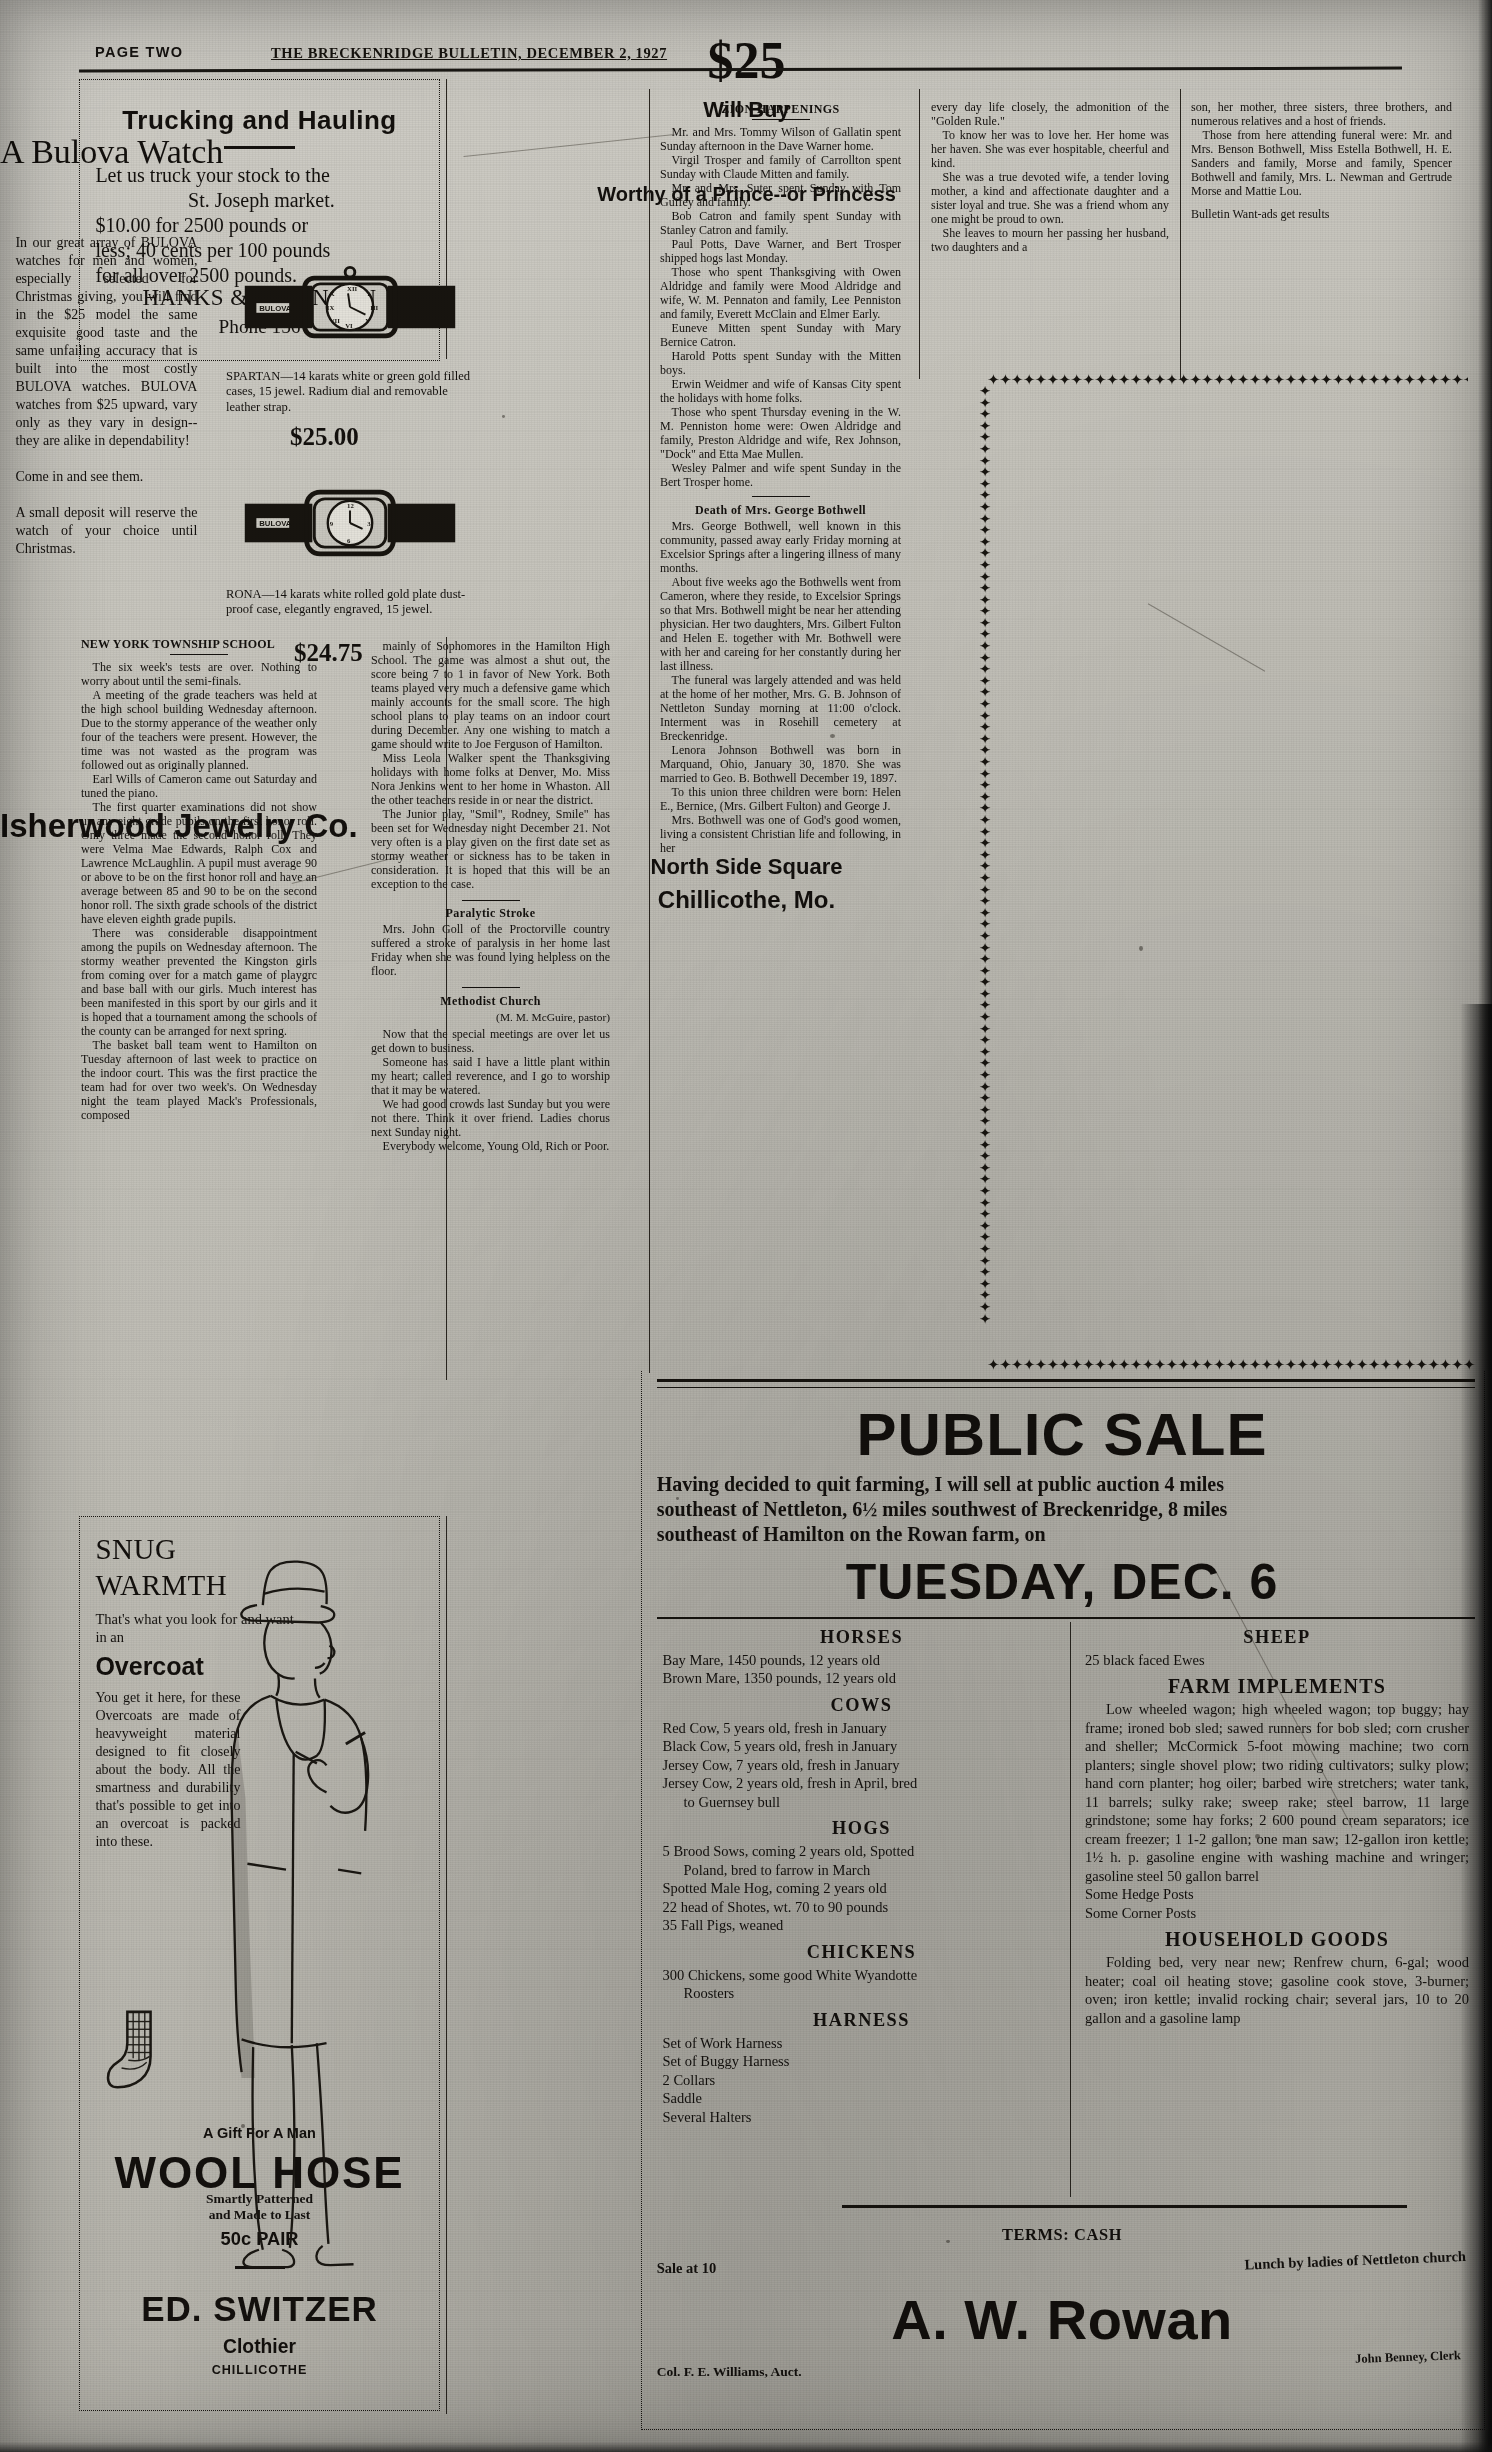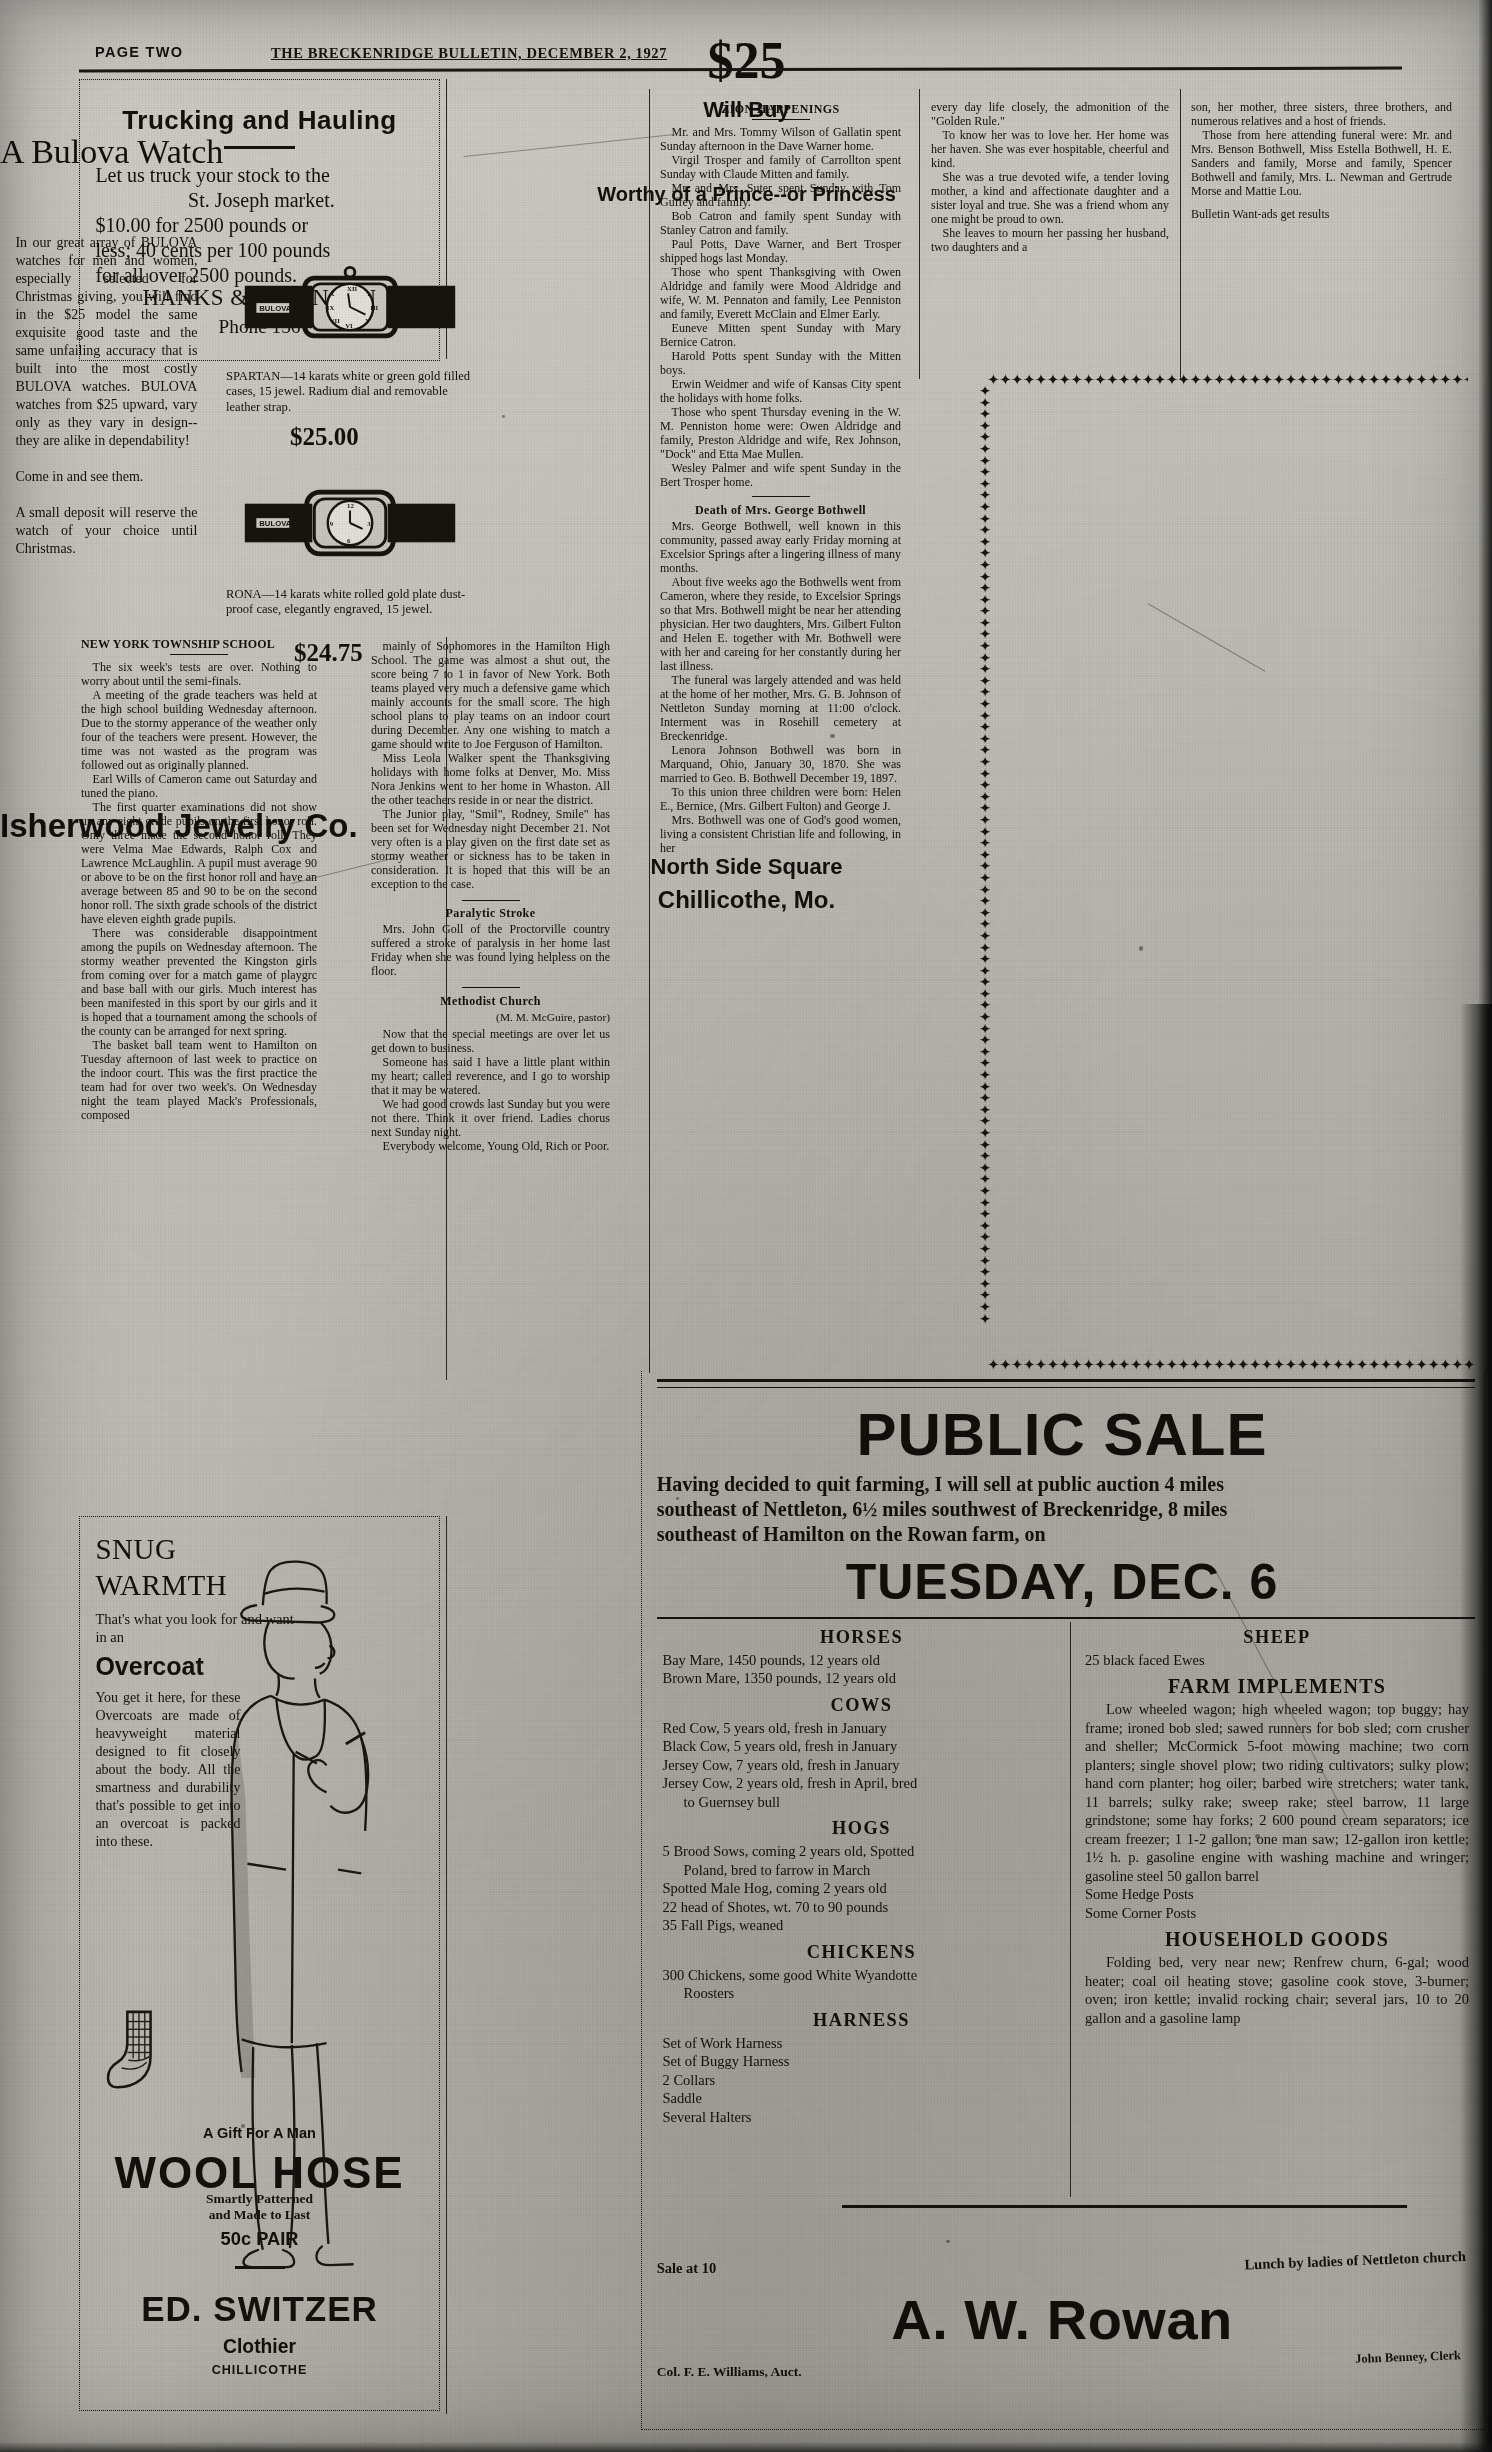--- a/index.html
+++ b/index.html
@@ -409,20 +409,21 @@
       <div class="sh big">FARM IMPLEMENTS</div>
       <p class="para">Low wheeled wagon; high wheeled wagon; top buggy; hay frame; ironed bob sled; sawed runners for bob sled; corn crusher and sheller; McCormick 5-foot mowing machine; two corn planters; single shovel plow; two riding cultivators; sulky plow; hand corn planter; hog oiler; barbed wire stretchers; water tank, 11 barrels; sulky rake; sweep rake; steel barrow, 11 large grindstone; some hay forks; 2 600 pound cream separators; ice cream freezer; 1 1-2 gallon; one man saw; 12-gallon iron kettle; 1½ h. p. gasoline engine with washing machine and wringer; gasoline steel 50 gallon barrel</p>
       <p class="it">Some Hedge Posts</p>
       <p class="it">Some Corner Posts</p>
 
       <div class="sh big">HOUSEHOLD GOODS</div>
       <p class="para">Folding bed, very near new; Renfrew churn, 6-gal; wood heater; coal oil heating stove; gasoline cook stove, 3-burner; oven; iron kettle; invalid rocking chair; several jars, 10 to 20 gallon and a gasoline lamp</p>
     </div>
 
     <div class="botrule"></div>
+    <div class="terms">TERMS: CASH</div>
     <div class="saleat">Sale at 10</div>
     <div class="lunch">Lunch by ladies of Nettleton church</div>
     <div class="owner">A. W. Rowan</div>
     <div class="auct">Col. F. E. Williams, Auct.</div>
     <div class="clerk">John Benney, Clerk</div>
   </div>
 
   <div class="dbox" id="snug">
     <div class="h1">
       <span>SNUG</span><br>

